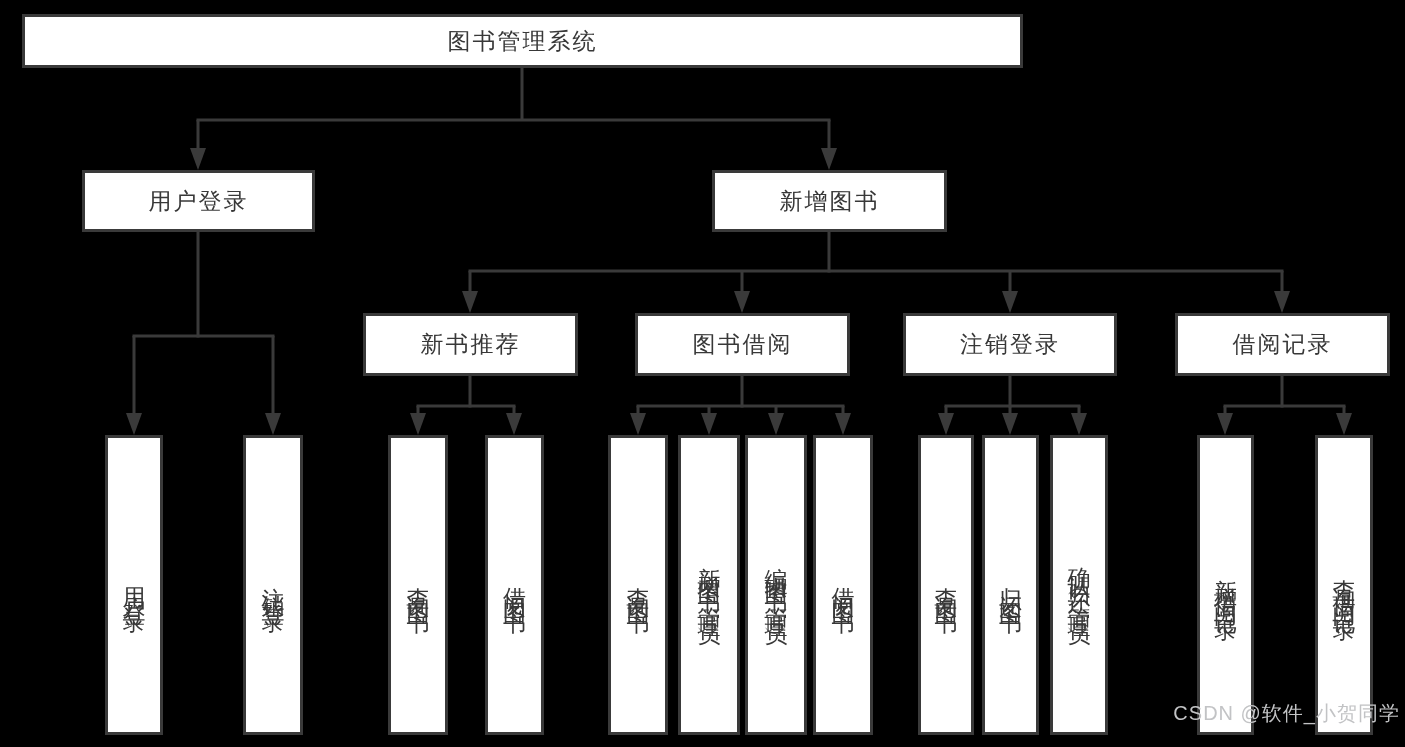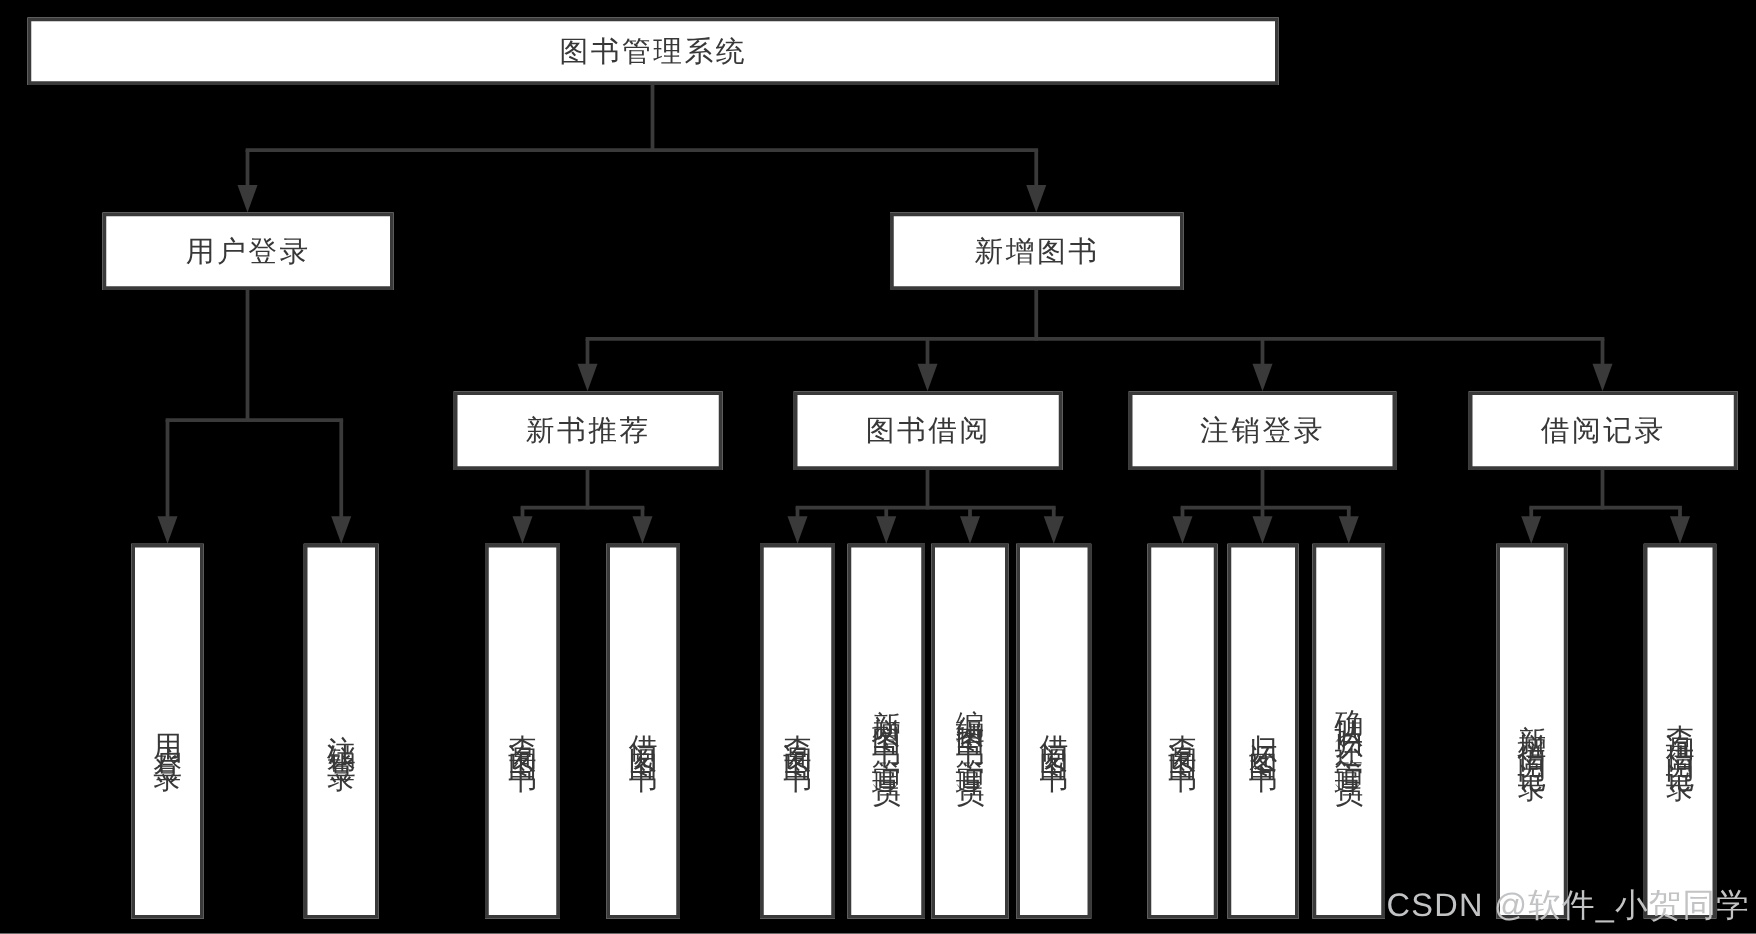--- a/index.html
+++ b/index.html
@@ -30,22 +30,22 @@
   .box.v span{
     writing-mode:vertical-rl;
     text-orientation:mixed;
     font-size:23px;
     letter-spacing:8px;
     line-height:1;
   }
   .watermark{
     position:absolute;
     right:5px;
-    bottom:5px;
-    font-size:26px;
+    bottom:20px;
+    font-size:20px;
     letter-spacing:1px;
     color:#c2c3c5;
     z-index:10;
     white-space:nowrap;
   }
 </style>
 </head>
 <body>
 
 <div class="stage">

